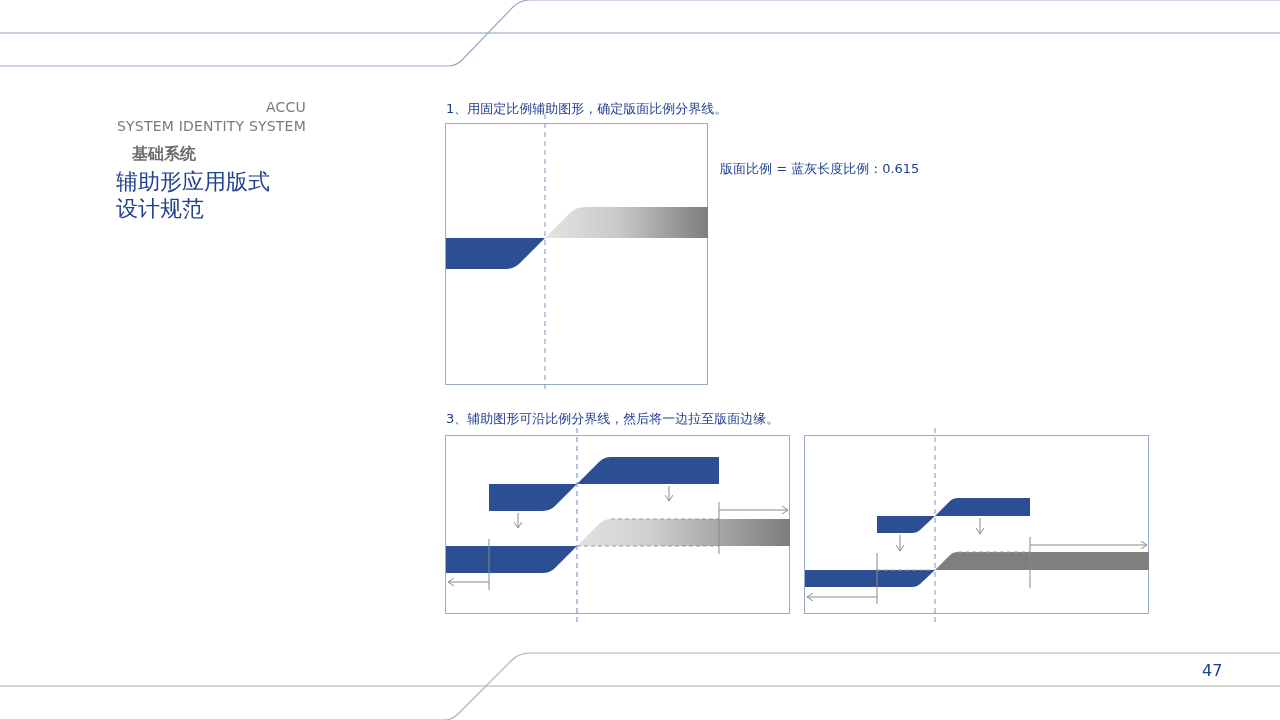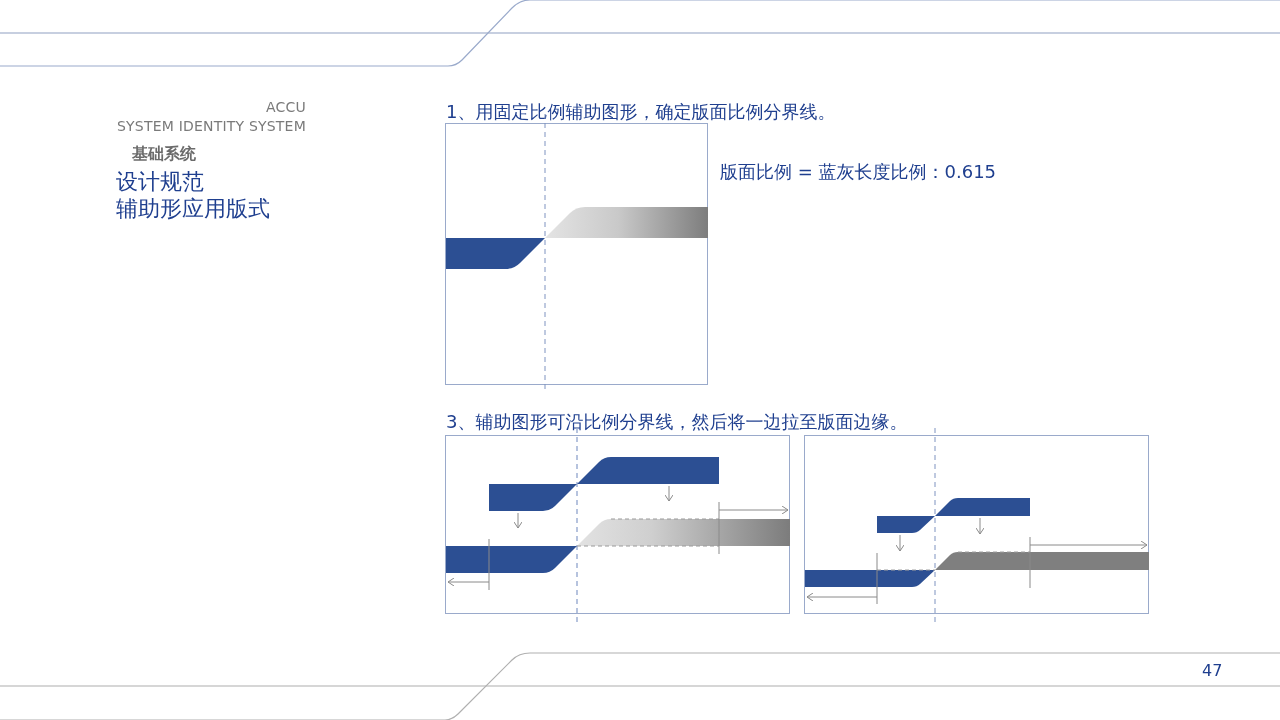--- a/index.html
+++ b/index.html
@@ -2,43 +2,43 @@
 <html><head>
 <meta charset="utf-8">
 <style>
   html,body{margin:0;padding:0;}
   body{width:1280px;height:720px;position:relative;background:#ffffff;overflow:hidden;font-family:"DejaVu Sans","Liberation Sans",sans-serif;}
   .abs{position:absolute;}
   svg.deco{position:absolute;left:0;top:0;}
   .brand{left:117px;top:98px;color:#7a7a7a;font-size:14px;line-height:19px;letter-spacing:0.2px;font-family:"DejaVu Sans",sans-serif;text-align:right;}
   .section{left:116px;top:144px;color:#6b6b6b;font-size:16px;font-weight:bold;margin-left:16px;}
   .title{left:116px;top:168px;color:#1f3f8f;font-size:22px;line-height:27px;}
-  .caption{color:#1f3f8f;font-size:18px;}
+  .caption{color:#1f3f8f;font-size:13px;}
   .page-num{left:1202px;top:661px;color:#1f3f8f;font-size:16px;}
 </style>
 </head>
 <body>
 
 <svg class="deco" width="1280" height="720">
 
   <line x1="0" y1="33" x2="1280" y2="33" stroke="#b4bfd6" stroke-width="1.5"></line>
   <path d="M0 66 L448 66 Q456 66 462 60 L512 8 Q520 0 530 0 L1280 0" fill="none" stroke="#9aaacb" stroke-width="1.2"></path>
 
   <line x1="0" y1="686" x2="1280" y2="686" stroke="#c8c8c8" stroke-width="1.5"></line>
   <path d="M0 720 L445 720 Q452 720 458 714 L512 660 Q519 653 530 653 L1280 653" fill="none" stroke="#b0b0b0" stroke-width="1.2"></path>
 </svg>
 
 <div class="abs brand">
   <div>ACCU</div>
   <div>SYSTEM IDENTITY SYSTEM</div>
 </div>
 <div class="abs section">基础系统</div>
 <div class="abs title">
+  <div>辅助形应用版式</div>
   <div>设计规范</div>
-  <div>辅助形应用版式</div>
 </div>
 
 <div class="abs caption" style="left:446px;top:100px;">1、用固定比例辅助图形，确定版面比例分界线。</div>
 <div class="abs caption" style="left:720px;top:160px;">版面比例 = 蓝灰长度比例：0.615</div>
 
 <svg class="abs" style="left:0;top:0;" width="1280" height="720">
   <defs>
     <linearGradient id="g1" x1="0" y1="0" x2="1" y2="0">
       <stop offset="0" stop-color="#e4e4e4"></stop>
       <stop offset="0.45" stop-color="#c9c9c9"></stop>

